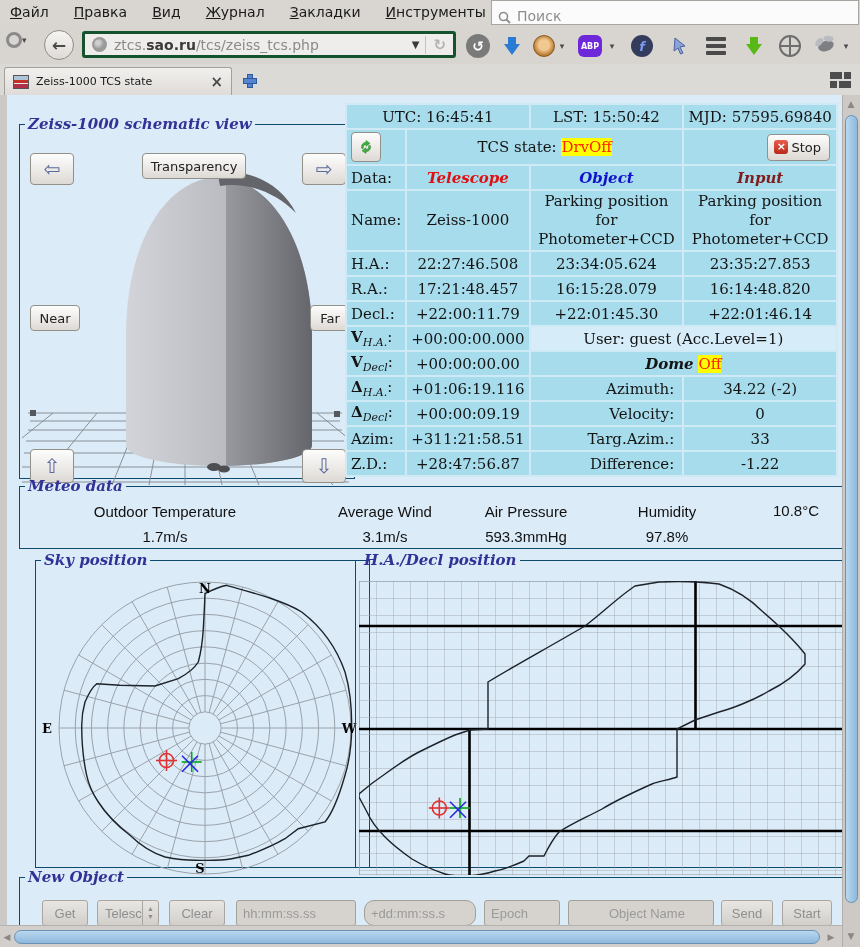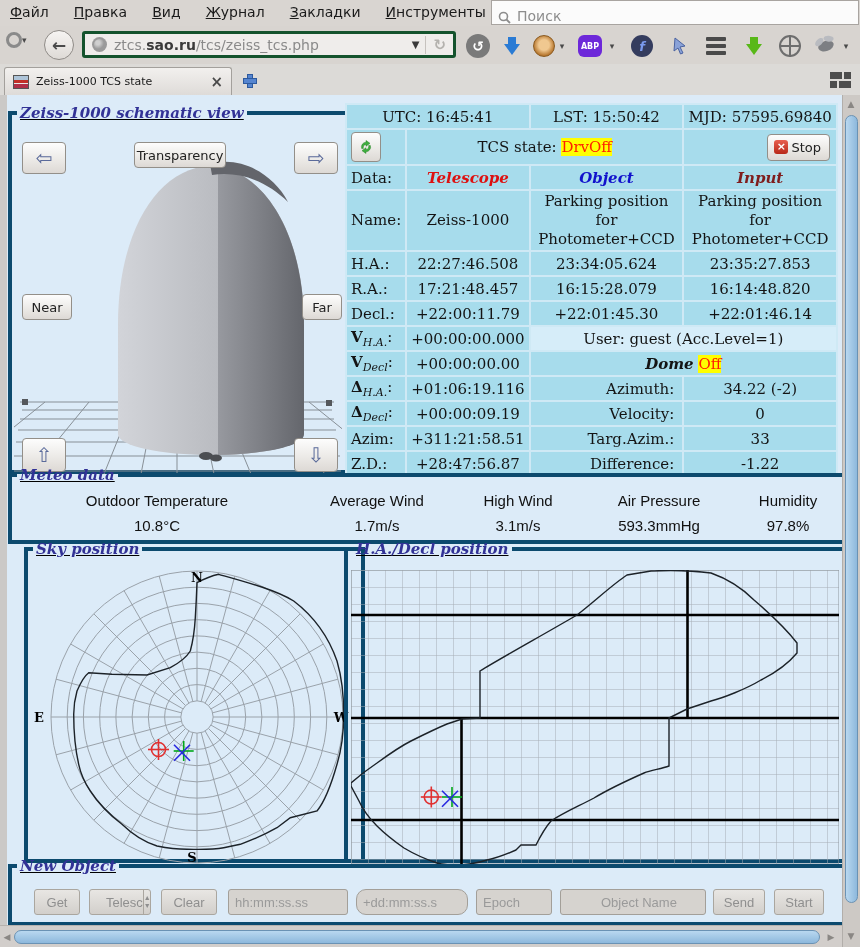--- a/index.html
+++ b/index.html
@@ -69,21 +69,21 @@
   .newtab .plus{position:relative;width:14px;height:14px;}
   .newtab .plus::before,.newtab .plus::after{content:"";position:absolute;background:#5585d0;border:1px solid #2d5a9e;box-sizing:border-box;}
   .newtab .plus::before{left:4px;top:0;width:6px;height:14px;}
   .newtab .plus::after{left:0;top:4px;width:14px;height:6px;}
   .alltabs{position:absolute;right:8px;top:8px;width:22px;height:16px;}
   .alltabs i{position:absolute;background:#4d4d4d;}
 
   
   .content{position:absolute;top:95px;left:0;width:842px;height:830px;background:#dcebf8;overflow:hidden;}
   .gutter{position:absolute;left:0;top:0;width:7px;height:830px;background:#cbc9c7;}
-  fieldset.panel{position:absolute;margin:0;padding:0;border:4px solid #0c4a6e;background:transparent;text-decoration:underline;}
+  fieldset.panel{position:absolute;margin:11px;padding:0;border:1px solid #0c4a6e;background:transparent;}
   fieldset.panel legend{font-family:"DejaVu Serif",serif;font-weight:bold;font-style:italic;
     font-size:15px;color:#323296;margin-left:5px;padding:0 3px;line-height:14px;}
 
   
   table.tcs{position:absolute;left:345px;top:8px;width:493px;border-collapse:separate;border-spacing:2px;
     background:#cfe9f5;font-family:"DejaVu Serif",serif;font-size:15px;color:#141414;}
   table.tcs td{background:#a7dcec;padding:1px 4px;height:21px;text-align:center;}
   table.tcs td.lbl{text-align:left;white-space:nowrap;}
   table.tcs td.light{background:#d6edf9;}
   table.tcs td.keyr{text-align:right;padding-right:8px;}
@@ -118,21 +118,21 @@
 
   
   .no-ctl{position:absolute;top:16px;height:26px;box-sizing:border-box;
     font-family:"Liberation Sans",sans-serif;font-size:13px;}
   .dbtn{display:flex;align-items:center;justify-content:center;color:#8f8f8f;
     background:linear-gradient(#e8e6e3,#d2cfcb);border:1px solid #aaa69f;border-radius:3px;}
   .dinput{background:#d6d3cf;border:1px solid #a39f99;border-radius:3px;color:#949494;padding:0 6px;}
   .dinput::placeholder{color:#9a9a9a;opacity:1;}
   .dselect{display:flex;align-items:stretch;color:#8f8f8f;background:linear-gradient(#e8e6e3,#d2cfcb);
     border:1px solid #aaa69f;border-radius:3px;}
-  .dselect .sval{flex:1;display:flex;align-items:center;padding-left:16px;}
+  .dselect .sval{flex:1;display:flex;align-items:center;padding-left:7px;}
   .dselect .spin{width:16px;border-left:1px solid #aaa69f;display:flex;flex-direction:column;
     align-items:center;justify-content:center;font-size:7px;color:#8f8f8f;line-height:8px;}
 
   
   .vscroll{position:absolute;right:0;top:95px;width:18px;height:852px;background:#cdc9c5;border-left:1px solid #b2aeaa;box-sizing:border-box;}
   .hscroll{position:absolute;left:0;top:925px;width:842px;height:22px;background:#d2cecb;border-top:1px solid #b6b2ae;box-sizing:border-box;}
   .sb-arrow{position:absolute;color:#8a8784;font-size:9px;width:14px;text-align:center;}
   .vthumb{position:absolute;left:2px;top:20px;width:13px;height:788px;border-radius:7px;
     background:linear-gradient(90deg,#b9d8f0,#8db8dc);border:1px solid #6a92b4;box-sizing:border-box;}
   .hthumb{position:absolute;left:14px;top:4px;width:806px;height:14px;border-radius:7px;
@@ -282,21 +282,21 @@
         <path d="M196,30 C226,21 260,40 274,68 C252,46 224,37 198,41 Z" fill="#63656b"></path>
         <ellipse cx="192" cy="322" rx="7" ry="4" fill="#4c4e52"></ellipse>
         <ellipse cx="202" cy="324" rx="6" ry="3.5" fill="#4c4e52"></ellipse>
       </svg>
       <div class="gtkbtn schem-btn" style="left:10px;top:22px;width:44px;height:32px;">
         <span class="arrowglyph">⇦</span>
         </div>
       <div class="gtkbtn schem-btn" style="left:282px;top:22px;width:44px;height:32px;">
         <span class="arrowglyph">⇨</span>
         </div>
-      <div class="gtkbtn schem-btn" style="left:122px;top:22px;width:92px;height:26px;">
+      <div class="gtkbtn schem-btn" style="left:122px;top:22px;width:104px;height:26px;">
         <span>Transparency</span>
         </div>
       <div class="gtkbtn schem-btn" style="left:10px;top:174px;width:50px;height:26px;">
         <span>Near</span>
         </div>
       <div class="gtkbtn schem-btn" style="left:290px;top:174px;width:40px;height:26px;">
         <span>Far</span>
         </div>
       <div class="gtkbtn schem-btn" style="left:10px;top:318px;width:44px;height:34px;">
         <span class="arrowglyph">⇧</span>
@@ -405,21 +405,20 @@
         <td>-1.22</td>
       </tr>
     </tbody>
       </table>
 
     <fieldset class="panel" style="left:8px;top:373px;width:831px;height:68px;">
       <legend>Meteo data</legend>
       <div class="meteo-grid">
         <div class="mh">Outdoor Temperature</div>
         <div class="mh">Average Wind</div>
-        <div class="mh">High Wind</div>
         <div class="mh">Air Pressure</div>
         <div class="mh">Humidity</div>
         <div class="mv">10.8°C</div>
         <div class="mv">1.7m/s</div>
         <div class="mv">3.1m/s</div>
         <div class="mv">593.3mmHg</div>
         <div class="mv">97.8%</div>
       </div>
     </fieldset>
 

